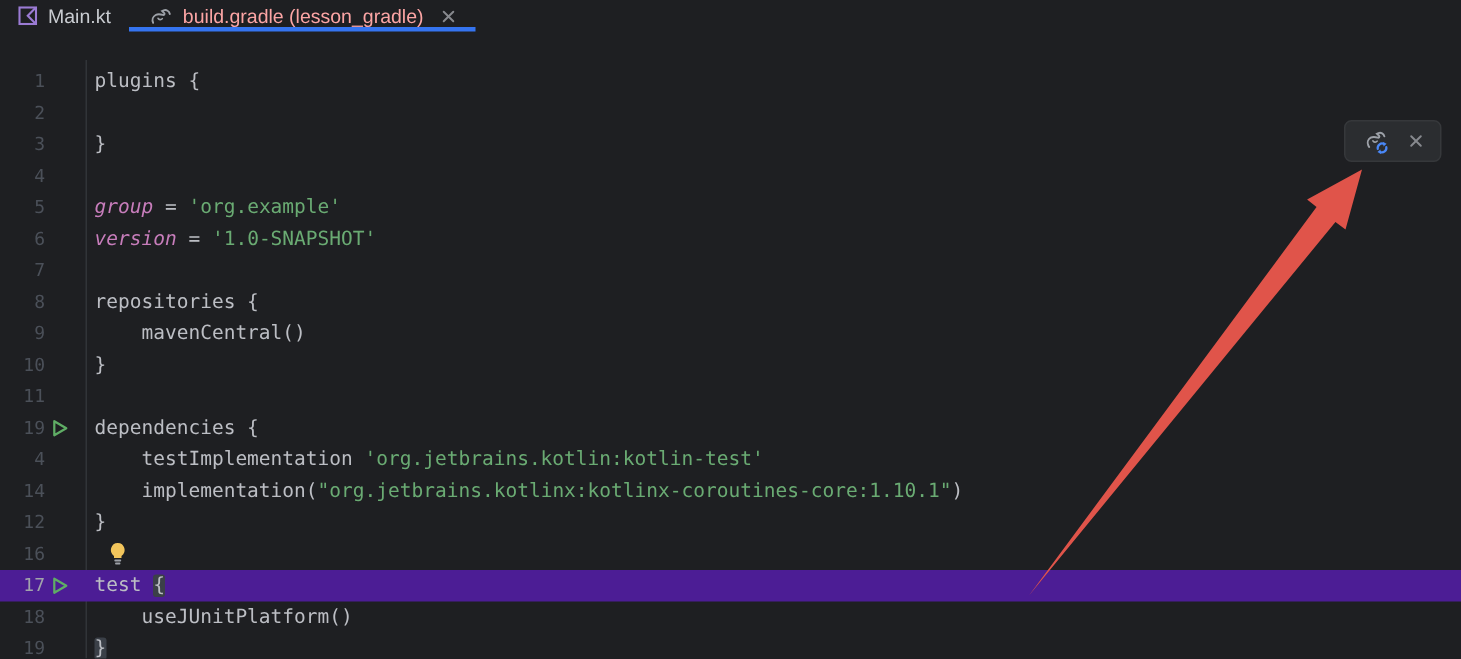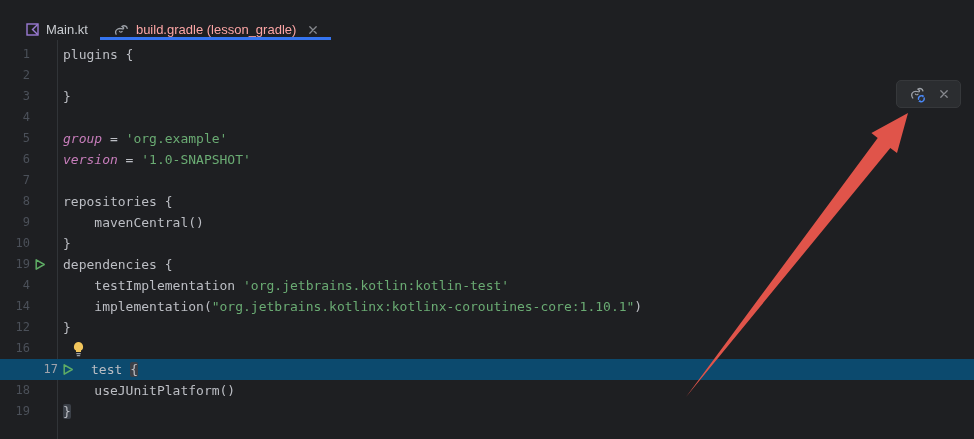--- a/index.html
+++ b/index.html
@@ -4,42 +4,42 @@
 <style>
   html,body{margin:0;padding:0;}
   body{
     width:974px;height:439px;position:relative;overflow:hidden;
     background:#1e1f22;
     font-family:"Liberation Sans",sans-serif;
     -webkit-font-smoothing:antialiased;
   }
   
   .tabbar{
-    height:40px;display:flex;align-items:flex-end;padding-left:14px;
+    height:40px;display:flex;align-items:flex-start;
     background:#1e1f22;
   }
   .tab{
     display:flex;align-items:center;gap:7px;padding:0 12px;
     font-size:13px;color:#c9ccd1;cursor:default;
     border-bottom:3px solid transparent;border-top:3px solid transparent;
   }
   .tab.active{color:#fca5a5;border-bottom-color:#3574f0;}
   .tab .close{display:flex;margin-left:4px;}
   
   .editor{
     position:absolute;left:0;top:40px;right:0;bottom:0;
     padding-top:4px;
   }
   .gutter-sep{position:absolute;left:57px;top:0;bottom:0;width:1px;background:#313438;}
   .line{
     display:flex;height:21px;align-items:center;
     font-family:"DejaVu Sans Mono","Liberation Mono",monospace;
     font-size:13px;line-height:21px;position:relative;z-index:1;
   }
-  .line.current{background:#0c4a6e;padding-left:28px;}
+  .line.current{background:#4c1d95;}
   .ln{flex:0 0 30px;text-align:right;color:#4b5059;font-size:12px;
       font-family:"DejaVu Sans Mono",monospace;}
   .line.current .ln{color:#a1a3ab;}
   .gslot{flex:0 0 27px;display:flex;align-items:center;padding-left:4px;box-sizing:border-box;}
   .code{white-space:pre;padding-left:6px;color:#bcbec4;}
   .c-d{color:#bcbec4;text-align:right;}
   .c-s{color:#6aab73;}
   .c-p{color:#c77dbb;font-style:italic;}
   .c-b{color:#bcbec4;background:#3b4048;border-radius:2px;}
   .bulb{display:inline-flex;vertical-align:middle;margin-left:9px;}
@@ -130,20 +130,25 @@
         <span class="ln">9</span>
         <span class="gslot"></span>
         <span class="code"><span class="c-d">    mavenCentral()</span></span>
       </div>
       <div class="line">
         <span class="ln">10</span>
         <span class="gslot"></span>
         <span class="code"><span class="c-d">}</span></span>
       </div>
       <div class="line">
+        <span class="ln">11</span>
+        <span class="gslot"></span>
+        <span class="code"></span>
+      </div>
+      <div class="line">
         <span class="ln">19</span>
         <span class="gslot">
           <svg width="12" height="13" viewBox="0 0 12 13">
             <path d="M2.2 1.8 L10.2 6.5 L2.2 11.2 Z" fill="none" stroke="#5fad65" stroke-width="1.5" stroke-linejoin="round"></path>
           </svg>
         </span>
         <span class="code"><span class="c-d">dependencies {</span></span>
       </div>
       <div class="line">
         <span class="ln">4</span>

